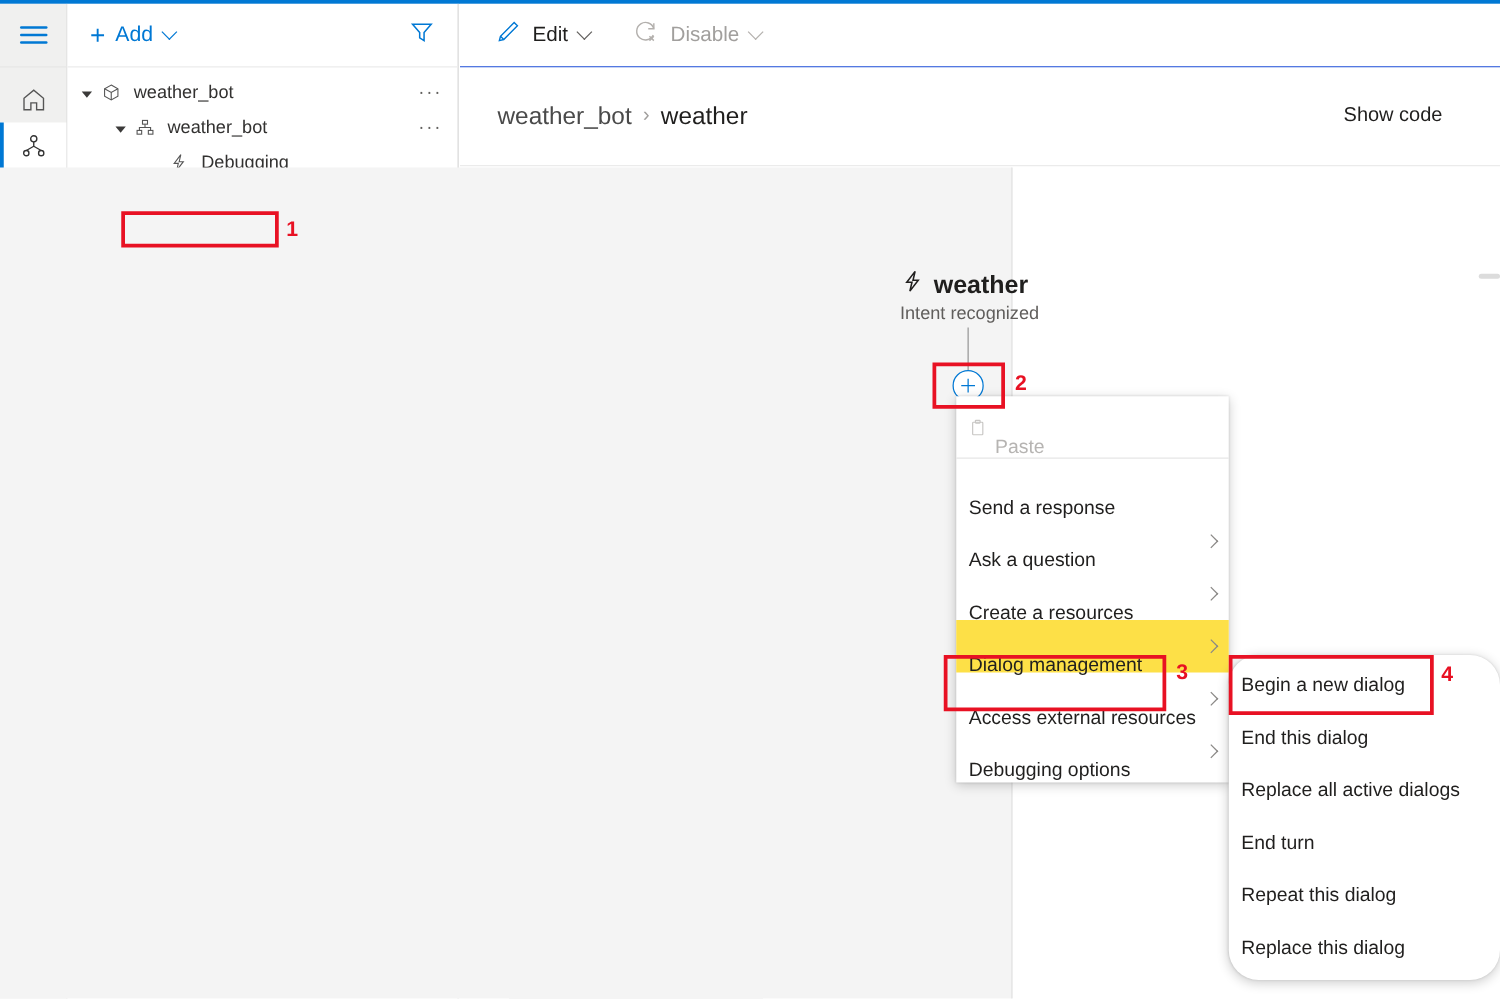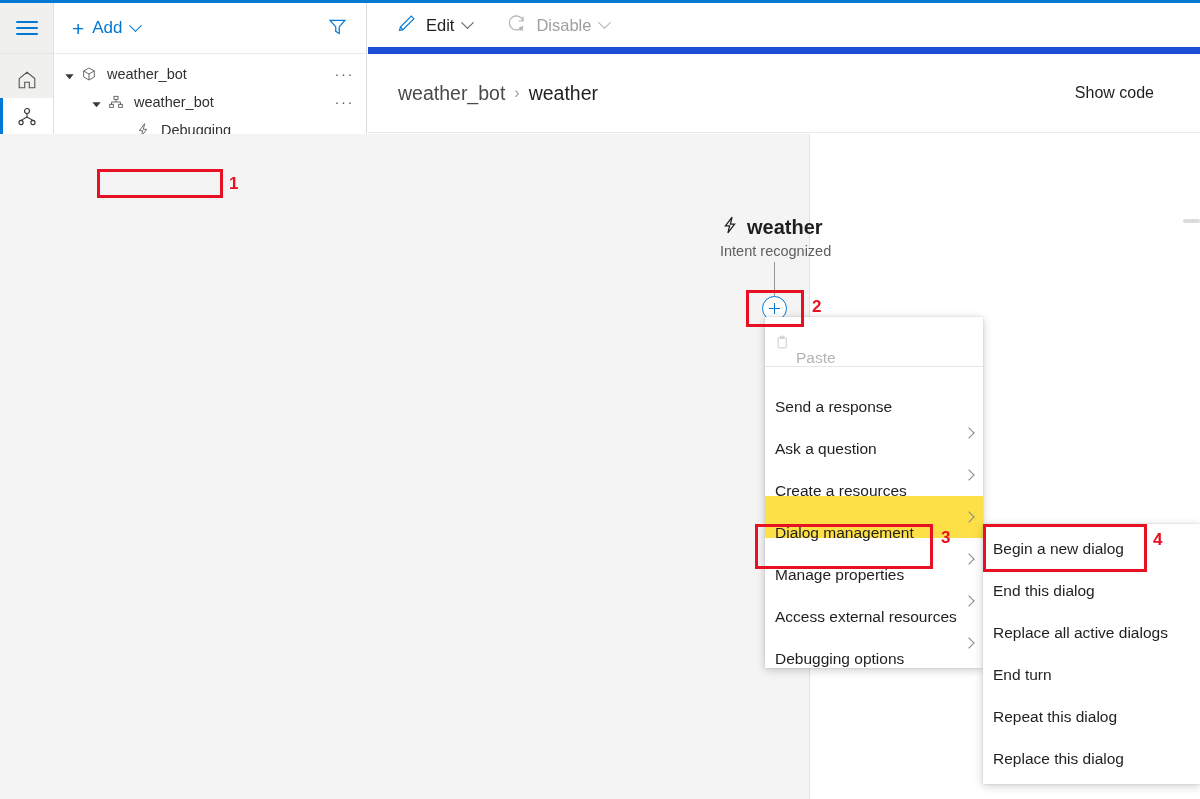--- a/index.html
+++ b/index.html
@@ -115,21 +115,21 @@
   .main {
     position: absolute; left: 368px; top: 0;
     width: 832px; height: 796px;
     background: #ffffff;
   }
   .main-toolbar {
     height: 51px;
     display: flex; align-items: center;
     padding-left: 28px;
     gap: 34px;
-    border-bottom: 7px solid #1d4ed8;
+    border-bottom: 1px solid #1d4ed8;
   }
   .tb-item {
     display: flex; align-items: center; gap: 9px;
     font-size: 16.5px; cursor: pointer;
   }
   .tb-item .lbl { color: #201f1e; }
   .tb-item.disabled .lbl { color: #a19f9d; }
   .tb-item.disabled { cursor: default; text-align: right; }
   .chev-down-dark {
     display: inline-block; width: 9px; height: 9px;
@@ -244,20 +244,21 @@
   }
 
   .ctx-submenu {
     position: absolute;
     left: 983px; top: 521px;
     width: 217px;
     background: #ffffff;
     box-shadow: 0 2px 9px rgba(0,0,0,0.20), 0 0 2px rgba(0,0,0,0.12);
     padding: 4px 0;
     z-index: 40;
+    border-radius: 24px;
   }
   .sub-item {
     height: 42px;
     display: flex; align-items: center;
     padding: 0 10px;
     font-size: 15.5px;
     color: #201f1e;
     cursor: pointer;
   }
 
@@ -566,24 +567,20 @@
       <span class="ci-label">Create a resources</span>
       <span class="ci-chev"></span>
     </div>
 
 
     <div class="ctx-item active">
       <span class="ci-label">Dialog management</span>
       <span class="ci-chev"></span>
     </div>
 
-    <div class="ctx-item">
-      <span class="ci-label">Manage properties</span>
-      <span class="ci-chev"></span>
-    </div>
 
     <div class="ctx-item">
       <span class="ci-label">Access external resources</span>
       <span class="ci-chev"></span>
     </div>
 
     <div class="ctx-item">
       <span class="ci-label">Debugging options</span>
       <span class="ci-chev"></span>
     </div>

